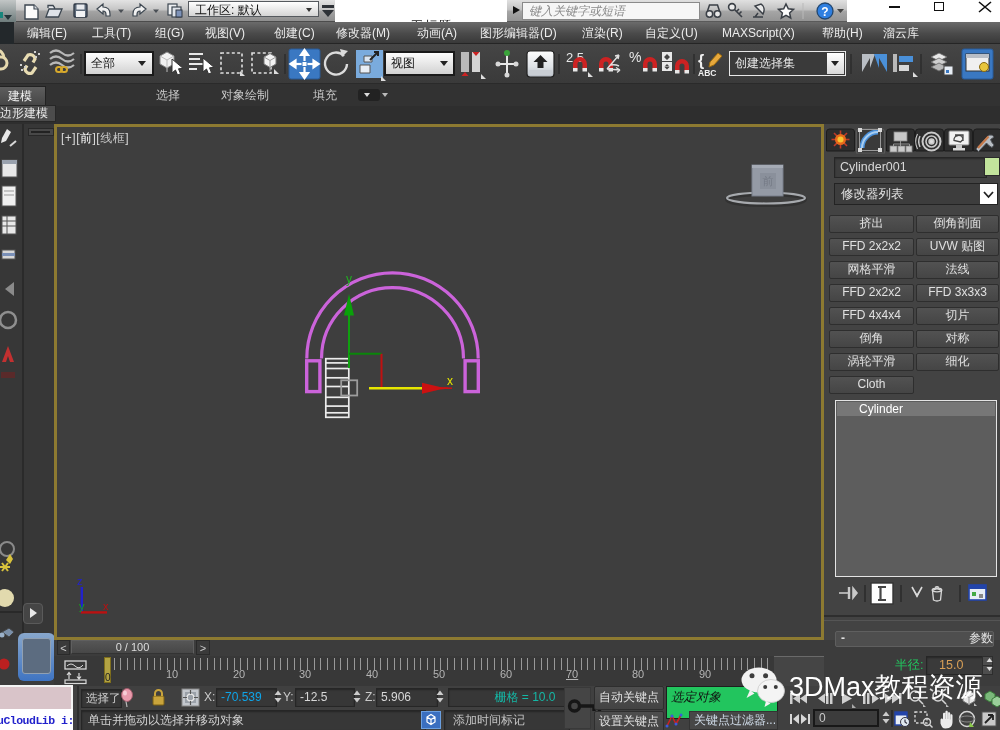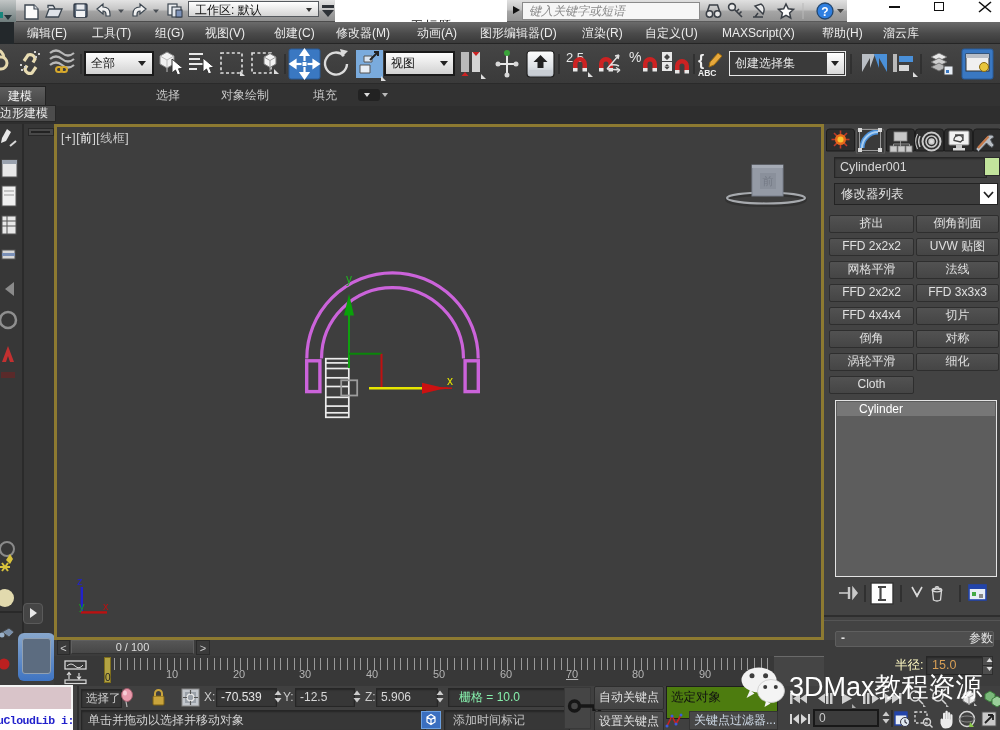--- a/index.html
+++ b/index.html
@@ -495,22 +495,22 @@
   <rect x="148" y="10" width="4" height="4" fill="#44aa44"></rect>
       <rect x="155" y="12" width="4" height="4" fill="#888"></rect>
 </svg>
 <div class="ab" style="left:824px;top:615px;width:176px;height:2px;background:#2e2e2e;"></div>
 <div class="ab" style="left:824px;top:620px;width:176px;height:1px;background:#555;"></div>
 
 <div class="ab" style="left:835px;top:631px;width:159px;height:16px;background:#4e4e4e;border:1px solid #5f5f5f;border-radius:2px;box-sizing:border-box;color:#e0e0e0;font-size:12px;line-height:14px;">
       <span style="position:absolute;left:5px;top:-1px;font-weight:bold;">-</span>
       <span style="position:absolute;left:0;width:100%;text-align:right;font-family:Liberation Mono, monospace;">参数</span>
     </div>
-<div class="tx" style="left:895px;top:657px;color:#fef9c3;font-size:12.5px;">半径:</div>
-<div class="sunk" style="left:926px;top:656px;width:53px;height:17px;background:#3a3a3a;color:#d89f56;font-size:12.5px;line-height:16px;padding-left:5px;">15.0</div>
+<div class="tx" style="left:895px;top:657px;color:#22c55e;font-size:12.5px;">半径:</div>
+<div class="sunk" style="left:926px;top:656px;width:53px;height:17px;background:#3a3a3a;color:#d89f56;font-size:12.5px;line-height:16px;padding-left:12px;">15.0</div>
 <div class="spin" style="left:982px;top:656px;height:8px;"></div>
 <div class="spin" style="left:982px;top:665px;height:8px;"></div>
 <svg width="14" height="18" style="left:982px;top:656px;">
   <path d="M4.5 6 l3-4 3 4 z" fill="#ddd"></path>
       <path d="M4.5 11 l3 4 3-4 z" fill="#ddd"></path>
 </svg>
 </div>
 
 <div class="ab" style="left:54px;top:640px;width:770px;height:16px;background:#3c3c3c;"></div>
 <div class="ab" style="left:57px;top:640px;width:13px;height:15px;background:#3a3a3a;border:1px solid #2a2a2a;color:#ccc;font-size:11px;line-height:14px;text-align:center;box-sizing:border-box;">&lt;</div>
@@ -555,52 +555,52 @@
   <rect x="3" y="8" width="11" height="9" rx="1" fill="#c9a43c" stroke="#7a6014" stroke-width="1"></rect>
   <path d="M5 8 v-2.5 a3.5 3.5 0 0 1 7 0 V8" fill="none" stroke="#c9a43c" stroke-width="2"></path>
 </svg>
 <svg width="20" height="20" style="left:181px;top:688px;">
   <rect x="1" y="1" width="17" height="17" fill="#c3c7cd" stroke="#888" stroke-width="1"></rect>
   <rect x="4" y="4" width="11" height="11" fill="#9aa0a8"></rect>
   <circle cx="9.5" cy="9.5" r="3.5" fill="none" stroke="#e8e8e8" stroke-width="1.5"></circle>
   <path d="M9.5 2 v4 M9.5 13 v4 M2 9.5 h4 M13 9.5 h4" stroke="#555" stroke-width="1.2"></path>
 </svg>
 <div class="tx" style="left:204px;top:690px;color:#c9c9c9;font-size:12px;">X:</div>
-<div class="sunk" style="left:216px;top:688px;width:55px;height:17px;color:#e5e5e5;font-size:12px;line-height:16px;padding-left:4px;">-70.539</div>
+<div class="sunk" style="left:216px;top:688px;width:55px;height:17px;color:#0ea5e9;font-size:12px;line-height:16px;padding-left:4px;">-70.539</div>
 <svg width="12" height="18" style="left:272px;top:688px;">
       <path d="M2.5 7 l3.5-4.5 3.5 4.5 z M2.5 10 l3.5 4.5 3.5-4.5 z" fill="#ccc"></path>
     </svg>
 <div class="tx" style="left:283px;top:690px;color:#c9c9c9;font-size:12px;">Y:</div>
 <div class="sunk" style="left:295px;top:688px;width:54px;height:17px;color:#d8d8d8;font-size:12px;line-height:16px;padding-left:4px;">-12.5</div>
 <svg width="12" height="18" style="left:351px;top:688px;">
       <path d="M2.5 7 l3.5-4.5 3.5 4.5 z M2.5 10 l3.5 4.5 3.5-4.5 z" fill="#ccc"></path>
     </svg>
 <div class="tx" style="left:365px;top:690px;color:#c9c9c9;font-size:12px;">Z:</div>
 <div class="sunk" style="left:376px;top:688px;width:56px;height:17px;color:#d8d8d8;font-size:12px;line-height:16px;padding-left:4px;">5.906</div>
 <svg width="12" height="18" style="left:434px;top:688px;">
       <path d="M2.5 7 l3.5-4.5 3.5 4.5 z M2.5 10 l3.5 4.5 3.5-4.5 z" fill="#ccc"></path>
     </svg>
-<div class="sunk" style="left:448px;top:688px;width:112px;height:17px;color:#86efac;font-size:12px;line-height:16px;padding-left:10px;">栅格 = 10.0</div>
+<div class="sunk" style="left:448px;top:688px;width:112px;height:17px;color:#14b8a6;font-size:12px;line-height:16px;padding-left:20px;text-align:center;">栅格 = 10.0</div>
 
 <div class="sunk" style="left:81px;top:710px;width:337px;height:19px;color:#d2d2d2;font-size:12px;line-height:18px;padding-left:6px;">单击并拖动以选择并移动对象</div>
 <div class="ab" style="left:421px;top:711px;width:20px;height:18px;background:#3a6fc0;border:1px solid #6a9fe0;box-sizing:border-box;"></div>
 <svg width="20" height="18" style="left:421px;top:711px;">
       <path d="M6 6 l4-2.5 4 2.5 v5 l-4 2.5 -4-2.5 z M6 6 l4 2.5 4-2.5 M10 8.5 v5" fill="none" stroke="#fff" stroke-width="1.2"></path>
     </svg>
 <div class="sunk" style="left:444px;top:710px;width:116px;height:19px;color:#c4c4c4;font-size:12px;line-height:18px;padding-left:8px;">添加时间标记</div>
 
 <div class="ab" style="left:564px;top:687px;width:27px;height:42px;background:#454545;border:1px solid #393939;box-sizing:border-box;"></div>
 <svg width="40" height="20" style="left:568px;top:698px;">
   <circle cx="6.5" cy="8" r="5" fill="none" stroke="#161616" stroke-width="3.4"></circle>
   <path d="M11 8 h21 M26 8 v5 M31.5 8 v6" stroke="#161616" stroke-width="3.4" fill="none"></path>
 </svg>
 
 <div class="btn" style="left:594px;top:686px;width:68px;height:22px;line-height:21px;font-size:12px;background:linear-gradient(#4e4e4e,#434343);">自动关键点</div>
 <div class="btn" style="left:594px;top:711px;width:68px;height:19px;line-height:18px;font-size:12px;background:linear-gradient(#4e4e4e,#434343);">设置关键点</div>
-<div class="ab" style="left:666px;top:686px;width:112px;height:33px;background:#4d7c0f;border:1px solid #1e1e1e;box-sizing:border-box;color:#111;font-size:12.5px;line-height:20px;padding-left:4px;">选定对象</div>
+<div class="ab" style="left:666px;top:686px;width:112px;height:33px;background:#22c55e;border:1px solid #1e1e1e;box-sizing:border-box;color:#111;font-size:12.5px;line-height:20px;padding-left:4px;font-style:italic;">选定对象</div>
 <svg width="22" height="20" style="left:665px;top:711px;">
   <path d="M2 15 l5-10 4 8 5-9" fill="none" stroke="#cc2222" stroke-width="1.6"></path>
   <circle cx="2" cy="15" r="1.5" fill="#3a5adf"></circle>
       <circle cx="7" cy="5" r="1.5" fill="#3a5adf"></circle>
   <circle cx="11" cy="13" r="1.5" fill="#3a5adf"></circle>
       <circle cx="16" cy="4" r="1.5" fill="#3a5adf"></circle>
 </svg>
 <div class="ab" style="left:689px;top:711px;width:89px;height:19px;background:#474747;border:1px solid #333;box-sizing:border-box;color:#cfdbe8;font-size:12px;line-height:17px;padding-left:4px;">关键点过滤器...</div>
 
 <svg width="120" height="22" style="left:788px;top:689px;">

